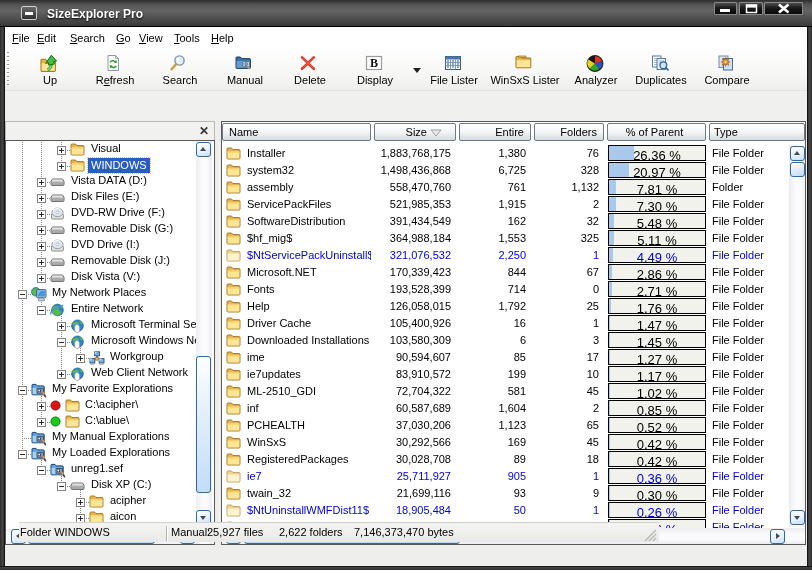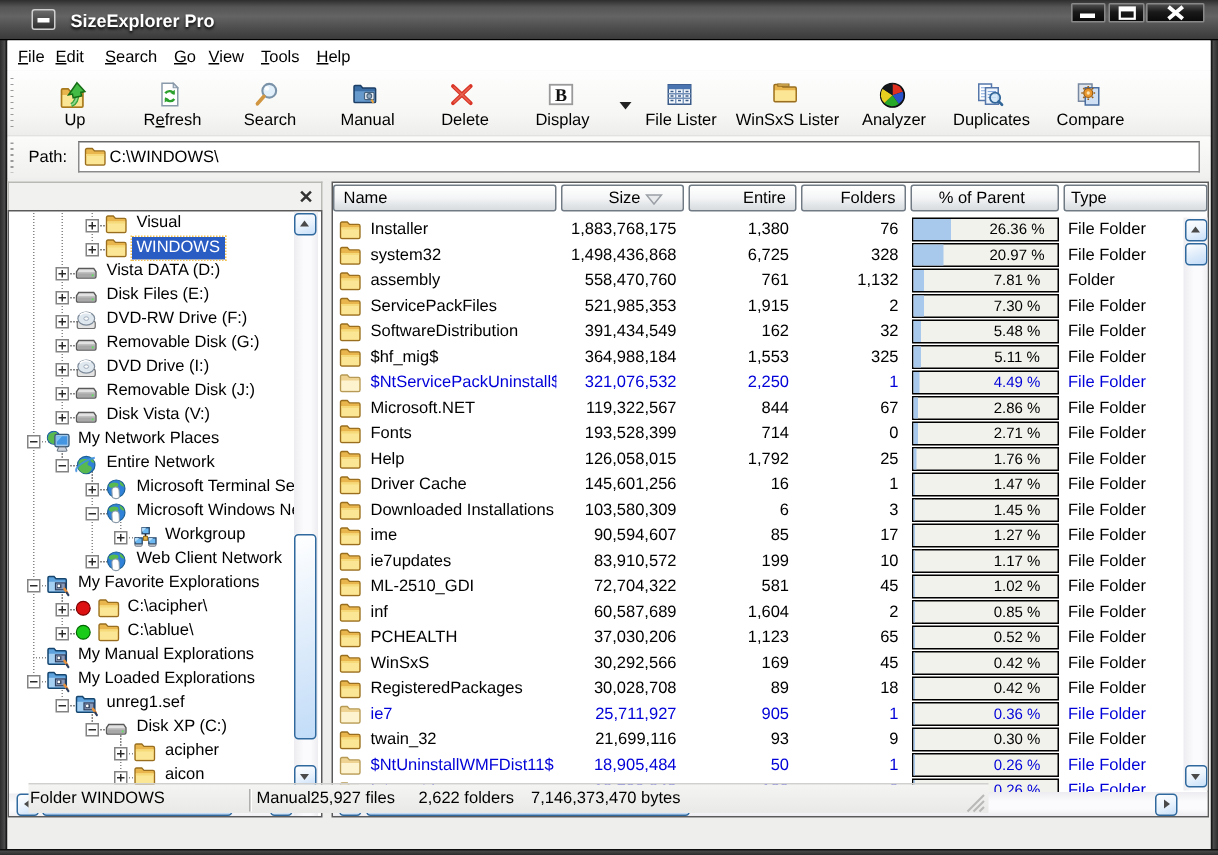--- a/index.html
+++ b/index.html
@@ -97,21 +97,21 @@
    border:1px solid #5a5a5a; overflow:hidden; }
 .hseg { position:absolute; top:123px; height:18px; border:1px solid #707a84; border-radius:2px;
    background:linear-gradient(#ffffff,#f4f5f6 50%,#e3e6e9 78%,#d8dcdf); font-size:11px; }
 .hseg span { position:absolute; top:2px; }
 .sortarrow { position:absolute; }
 .lt { position:absolute; white-space:nowrap; overflow:hidden; font-size:11px; }
 .lt.r { text-align:right; }
 .lt.blue, .bart.blue { color:#0000d8; }
 .bar { position:absolute; width:98px; height:16px; border:1px solid #000; background:#f2f2ed; }
 .barf { position:absolute; left:0; top:0; height:14px; background:#a8c8ec; }
-.bart { position:absolute; left:0; top:2px; width:96px; text-align:center; font-size:10px;margin-left:21px; }
+.bart { position:absolute; left:0; top:2px; width:96px; text-align:center; font-size:13px; }
 
 
 #statusbar { position:absolute; left:0; top:403px; width:640px; height:20px;
    background:linear-gradient(#f4f4f2,#e9e9e7); border-top:1px solid #d0d0ce;margin-left:14px; }
 #statusbar div { position:absolute; top:3px; white-space:nowrap; }
 .sep { position:absolute; top:2px; width:1px; height:15px; background:#b0b0ae; box-shadow:1px 0 0 #fff; }
 </style></head>
 <body>
 <div id="titlebar">
   <div id="tb-icon"></div>
@@ -223,32 +223,20 @@
 <div class="tbi" style="left:711px;top:7px"><svg width="20" height="18" viewBox="0 0 20 18">
           <rect x="3" y="2" width="9" height="11.5" fill="#dfe5ea" stroke="#7788a0" stroke-width="1"></rect>
           <rect x="7.5" y="4.5" width="9" height="11.5" fill="#cfe0f5" stroke="#4a6ea0" stroke-width="1"></rect>
           <circle cx="9.5" cy="8" r="3" fill="#e8962e" stroke="#9a5c10" stroke-width="0.8"></circle>
           <circle cx="9.5" cy="8" r="1.1" fill="#fbe3b0"></circle>
           <path d="M9.5 4.4 L9.5 3.4 M9.5 11.6 L9.5 12.6 M5.9 8 L4.9 8 M13.1 8 L14.1 8 M7 5.5 L6.2 4.7 M12 10.5 L12.8 11.3 M12 5.5 L12.8 4.7 M7 10.5 L6.2 11.3" stroke="#9a5c10" stroke-width="1.1"></path>
         </svg></div>
 <div class="tbl" style="left:677px;top:27px">Compare</div>
 <div class="dd" style="left:408px;top:21px"></div>
   </div>
-  <div id="pathbar">
-    <div class="grip" style="top:4px;height:20px"></div>
-    <span id="pathlab">Path:</span>
-    <div id="pathbox">
-      <div class="tic"><svg width="15" height="13" viewBox="0 0 15 13">
-            <path d="M1 3.5 L1 2 Q1 1 2 1 L5.5 1 L7 2.6 L13 2.6 Q14 2.6 14 3.6 L14 11 Q14 12 13 12 L2 12 Q1 12 1 11 Z" fill="#e9b64d" stroke="#996f1f" stroke-width="0.9"></path>
-            <path d="M1.6 4.6 L13.4 4.6 L13.4 11.3 Q13.4 11.5 13.2 11.5 L1.8 11.5 Q1.6 11.5 1.6 11.3 Z" fill="#fbe696"></path>
-            <path d="M1.6 4.6 L13.4 4.6 L13.4 6 L1.6 6 Z" fill="#f6d978"></path>
-          </svg></div>
-      <span id="pathtxt">C:\WINDOWS\</span>
-    </div>
-  </div>
   <div id="main">
     <div id="treepanel">
       <div id="treehead">
           <span class="cap">Tree View</span>
           <span id="treeclose">✕</span>
         </div>
       <div id="treebody">
         <div style="position:absolute;left:-6px;top:-141px;width:214px;height:700px">
 <div class="tvl" style="left:22px;top:142px;height:312px"></div>
 <div class="tvl" style="left:41px;top:142px;height:136px"></div>
@@ -697,21 +685,21 @@
             <div class="barf" style="width:4px"></div>
             <div class="bart blue">4.49 %</div>
           </div>
 <div class="lt blue" style="left:712px;top:249px;width:80px">File Folder</div>
 <div class="lic" style="left:226px;top:266px"><svg width="15" height="13" viewBox="0 0 15 13">
               <path d="M1 3.5 L1 2 Q1 1 2 1 L5.5 1 L7 2.6 L13 2.6 Q14 2.6 14 3.6 L14 11 Q14 12 13 12 L2 12 Q1 12 1 11 Z" fill="#e9b64d" stroke="#996f1f" stroke-width="0.9"></path>
               <path d="M1.6 4.6 L13.4 4.6 L13.4 11.3 Q13.4 11.5 13.2 11.5 L1.8 11.5 Q1.6 11.5 1.6 11.3 Z" fill="#fbe696"></path>
               <path d="M1.6 4.6 L13.4 4.6 L13.4 6 L1.6 6 Z" fill="#f6d978"></path>
             </svg></div>
 <div class="lt" style="left:247px;top:266px;width:124px">Microsoft.NET</div>
-<div class="lt r" style="left:375px;top:266px;width:76px">119,322,567</div>
+<div class="lt r" style="left:375px;top:266px;width:76px">170,339,423</div>
 <div class="lt r" style="left:459px;top:266px;width:67px">844</div>
 <div class="lt r" style="left:534px;top:266px;width:65px">67</div>
 <div class="bar" style="left:608px;top:264px">
             <div class="barf" style="width:3px"></div>
             <div class="bart">2.86 %</div>
           </div>
 <div class="lt" style="left:712px;top:266px;width:80px">File Folder</div>
 <div class="lic" style="left:226px;top:283px"><svg width="15" height="13" viewBox="0 0 15 13">
               <path d="M1 3.5 L1 2 Q1 1 2 1 L5.5 1 L7 2.6 L13 2.6 Q14 2.6 14 3.6 L14 11 Q14 12 13 12 L2 12 Q1 12 1 11 Z" fill="#e9b64d" stroke="#996f1f" stroke-width="0.9"></path>
               <path d="M1.6 4.6 L13.4 4.6 L13.4 11.3 Q13.4 11.5 13.2 11.5 L1.8 11.5 Q1.6 11.5 1.6 11.3 Z" fill="#fbe696"></path>
@@ -739,21 +727,21 @@
             <div class="barf" style="width:2px"></div>
             <div class="bart">1.76 %</div>
           </div>
 <div class="lt" style="left:712px;top:300px;width:80px">File Folder</div>
 <div class="lic" style="left:226px;top:317px"><svg width="15" height="13" viewBox="0 0 15 13">
               <path d="M1 3.5 L1 2 Q1 1 2 1 L5.5 1 L7 2.6 L13 2.6 Q14 2.6 14 3.6 L14 11 Q14 12 13 12 L2 12 Q1 12 1 11 Z" fill="#e9b64d" stroke="#996f1f" stroke-width="0.9"></path>
               <path d="M1.6 4.6 L13.4 4.6 L13.4 11.3 Q13.4 11.5 13.2 11.5 L1.8 11.5 Q1.6 11.5 1.6 11.3 Z" fill="#fbe696"></path>
               <path d="M1.6 4.6 L13.4 4.6 L13.4 6 L1.6 6 Z" fill="#f6d978"></path>
             </svg></div>
 <div class="lt" style="left:247px;top:317px;width:124px">Driver Cache</div>
-<div class="lt r" style="left:375px;top:317px;width:76px">145,601,256</div>
+<div class="lt r" style="left:375px;top:317px;width:76px">105,400,926</div>
 <div class="lt r" style="left:459px;top:317px;width:67px">16</div>
 <div class="lt r" style="left:534px;top:317px;width:65px">1</div>
 <div class="bar" style="left:608px;top:315px">
             <div class="barf" style="width:1px"></div>
             <div class="bart">1.47 %</div>
           </div>
 <div class="lt" style="left:712px;top:317px;width:80px">File Folder</div>
 <div class="lic" style="left:226px;top:334px"><svg width="15" height="13" viewBox="0 0 15 13">
               <path d="M1 3.5 L1 2 Q1 1 2 1 L5.5 1 L7 2.6 L13 2.6 Q14 2.6 14 3.6 L14 11 Q14 12 13 12 L2 12 Q1 12 1 11 Z" fill="#e9b64d" stroke="#996f1f" stroke-width="0.9"></path>
               <path d="M1.6 4.6 L13.4 4.6 L13.4 11.3 Q13.4 11.5 13.2 11.5 L1.8 11.5 Q1.6 11.5 1.6 11.3 Z" fill="#fbe696"></path>

